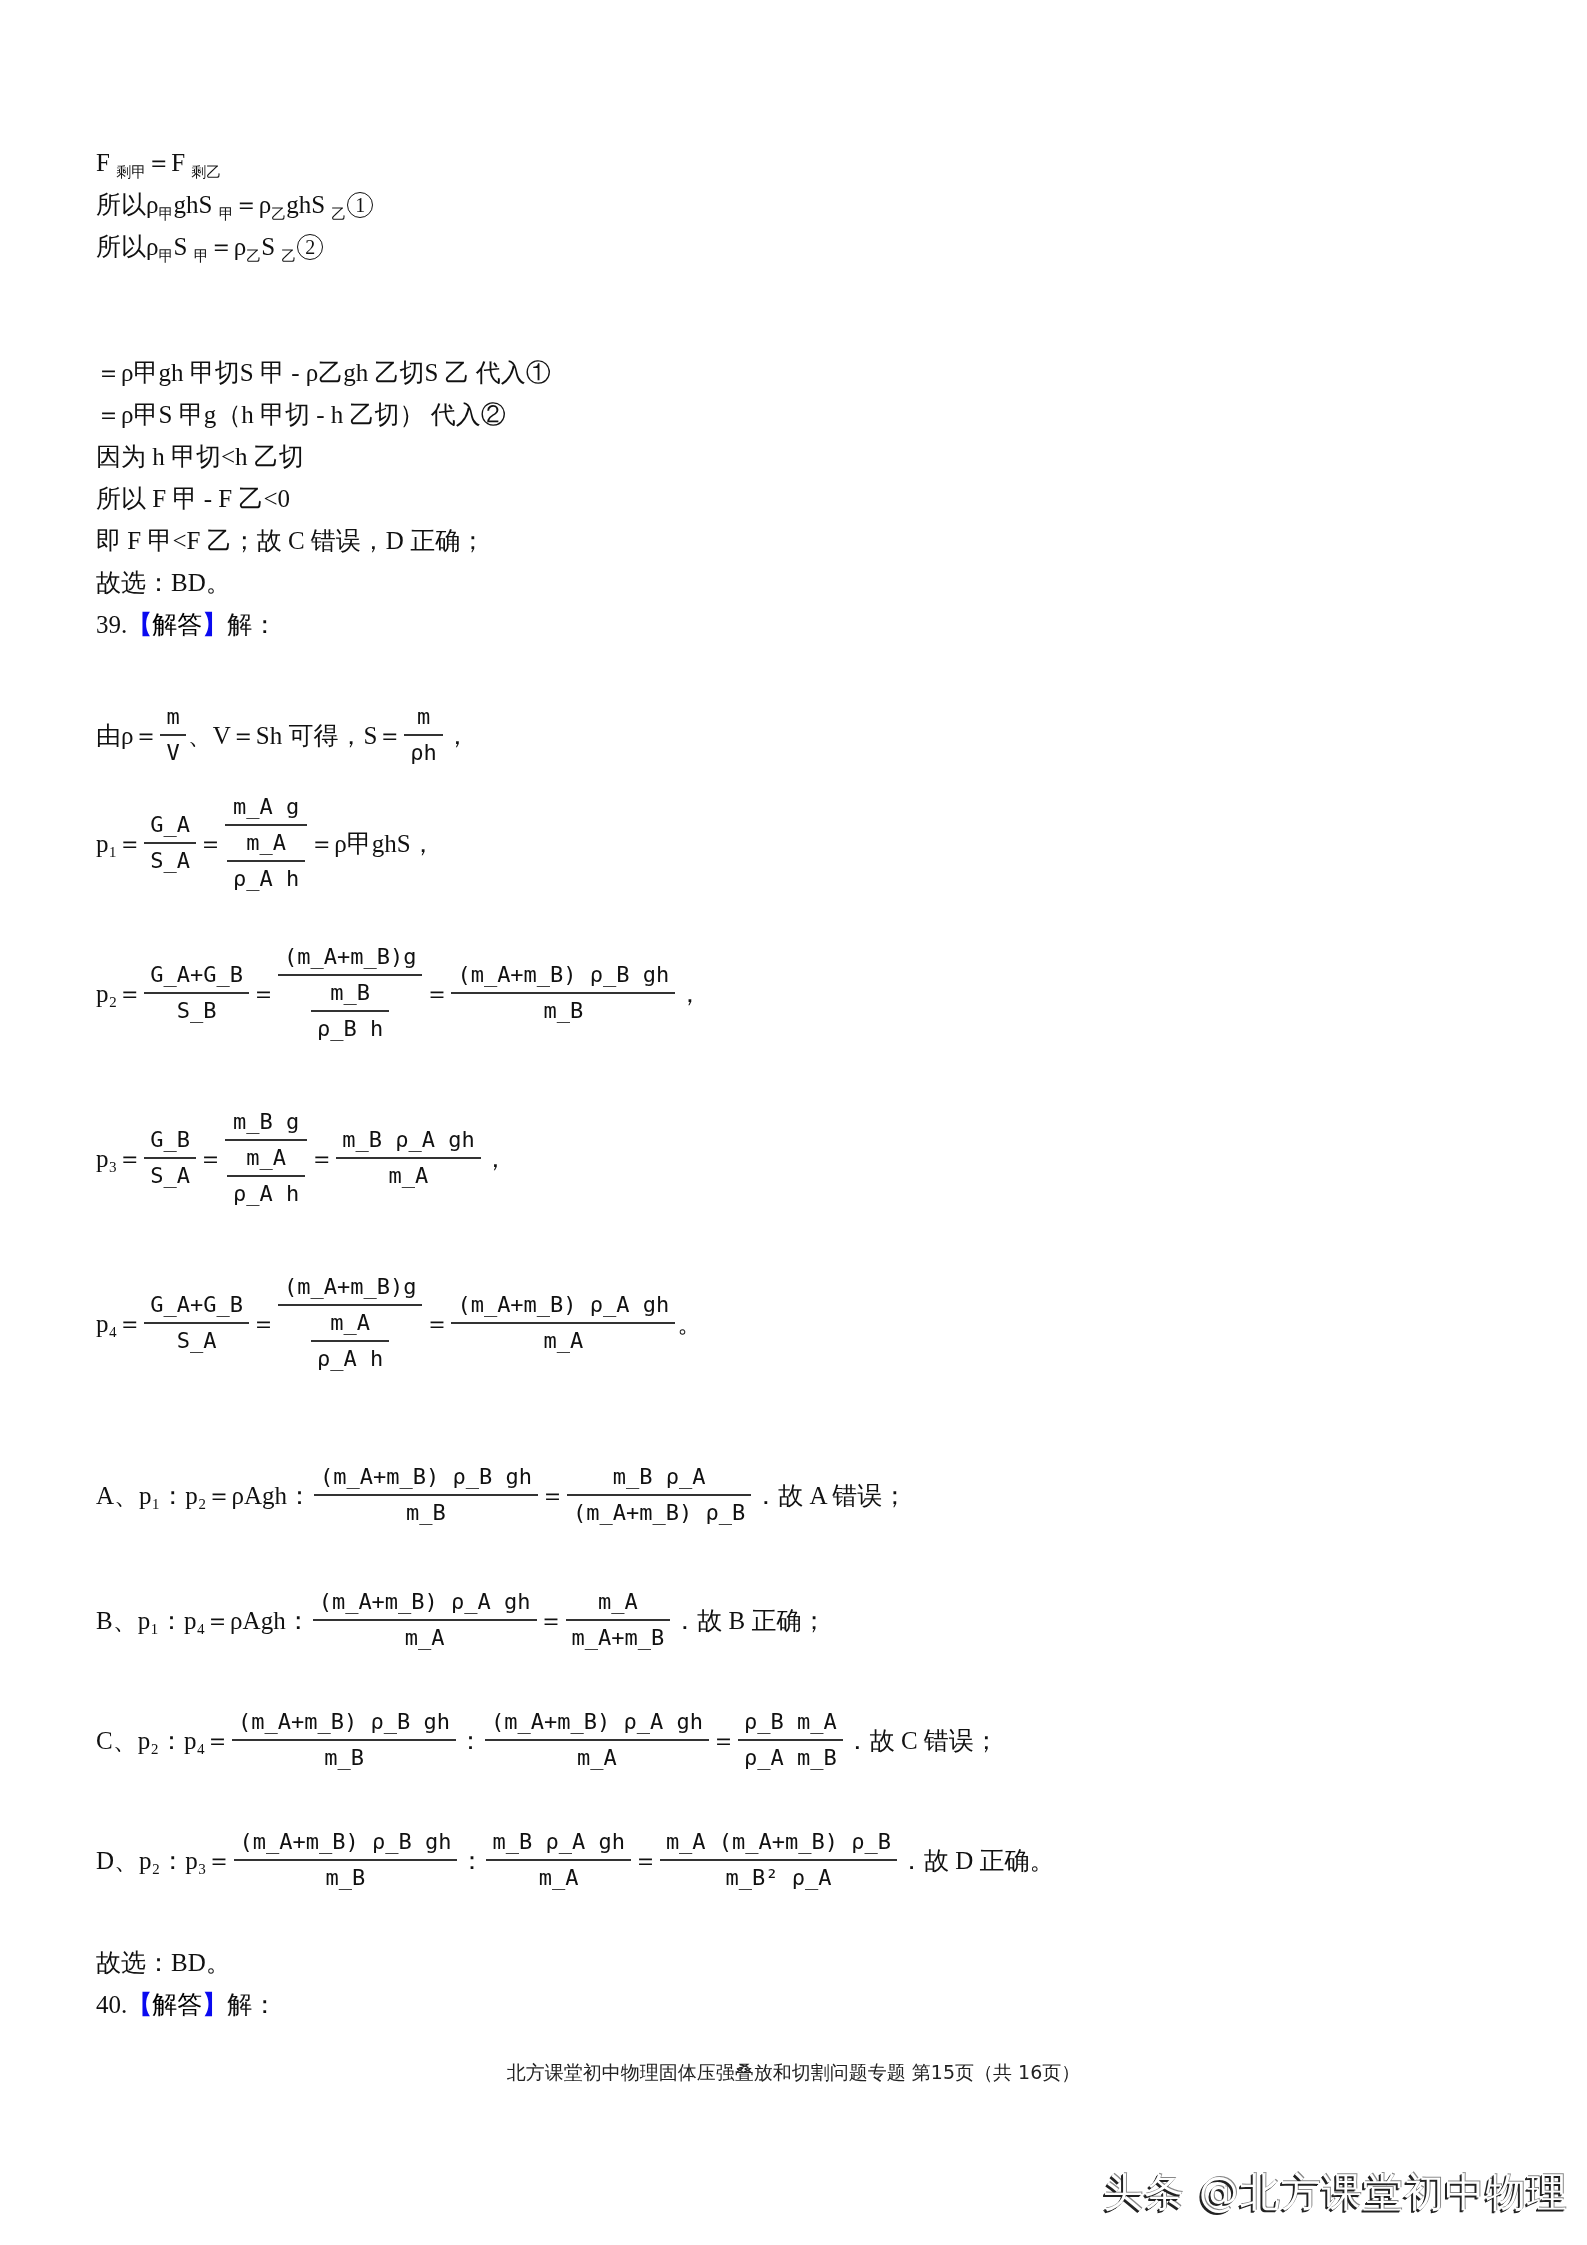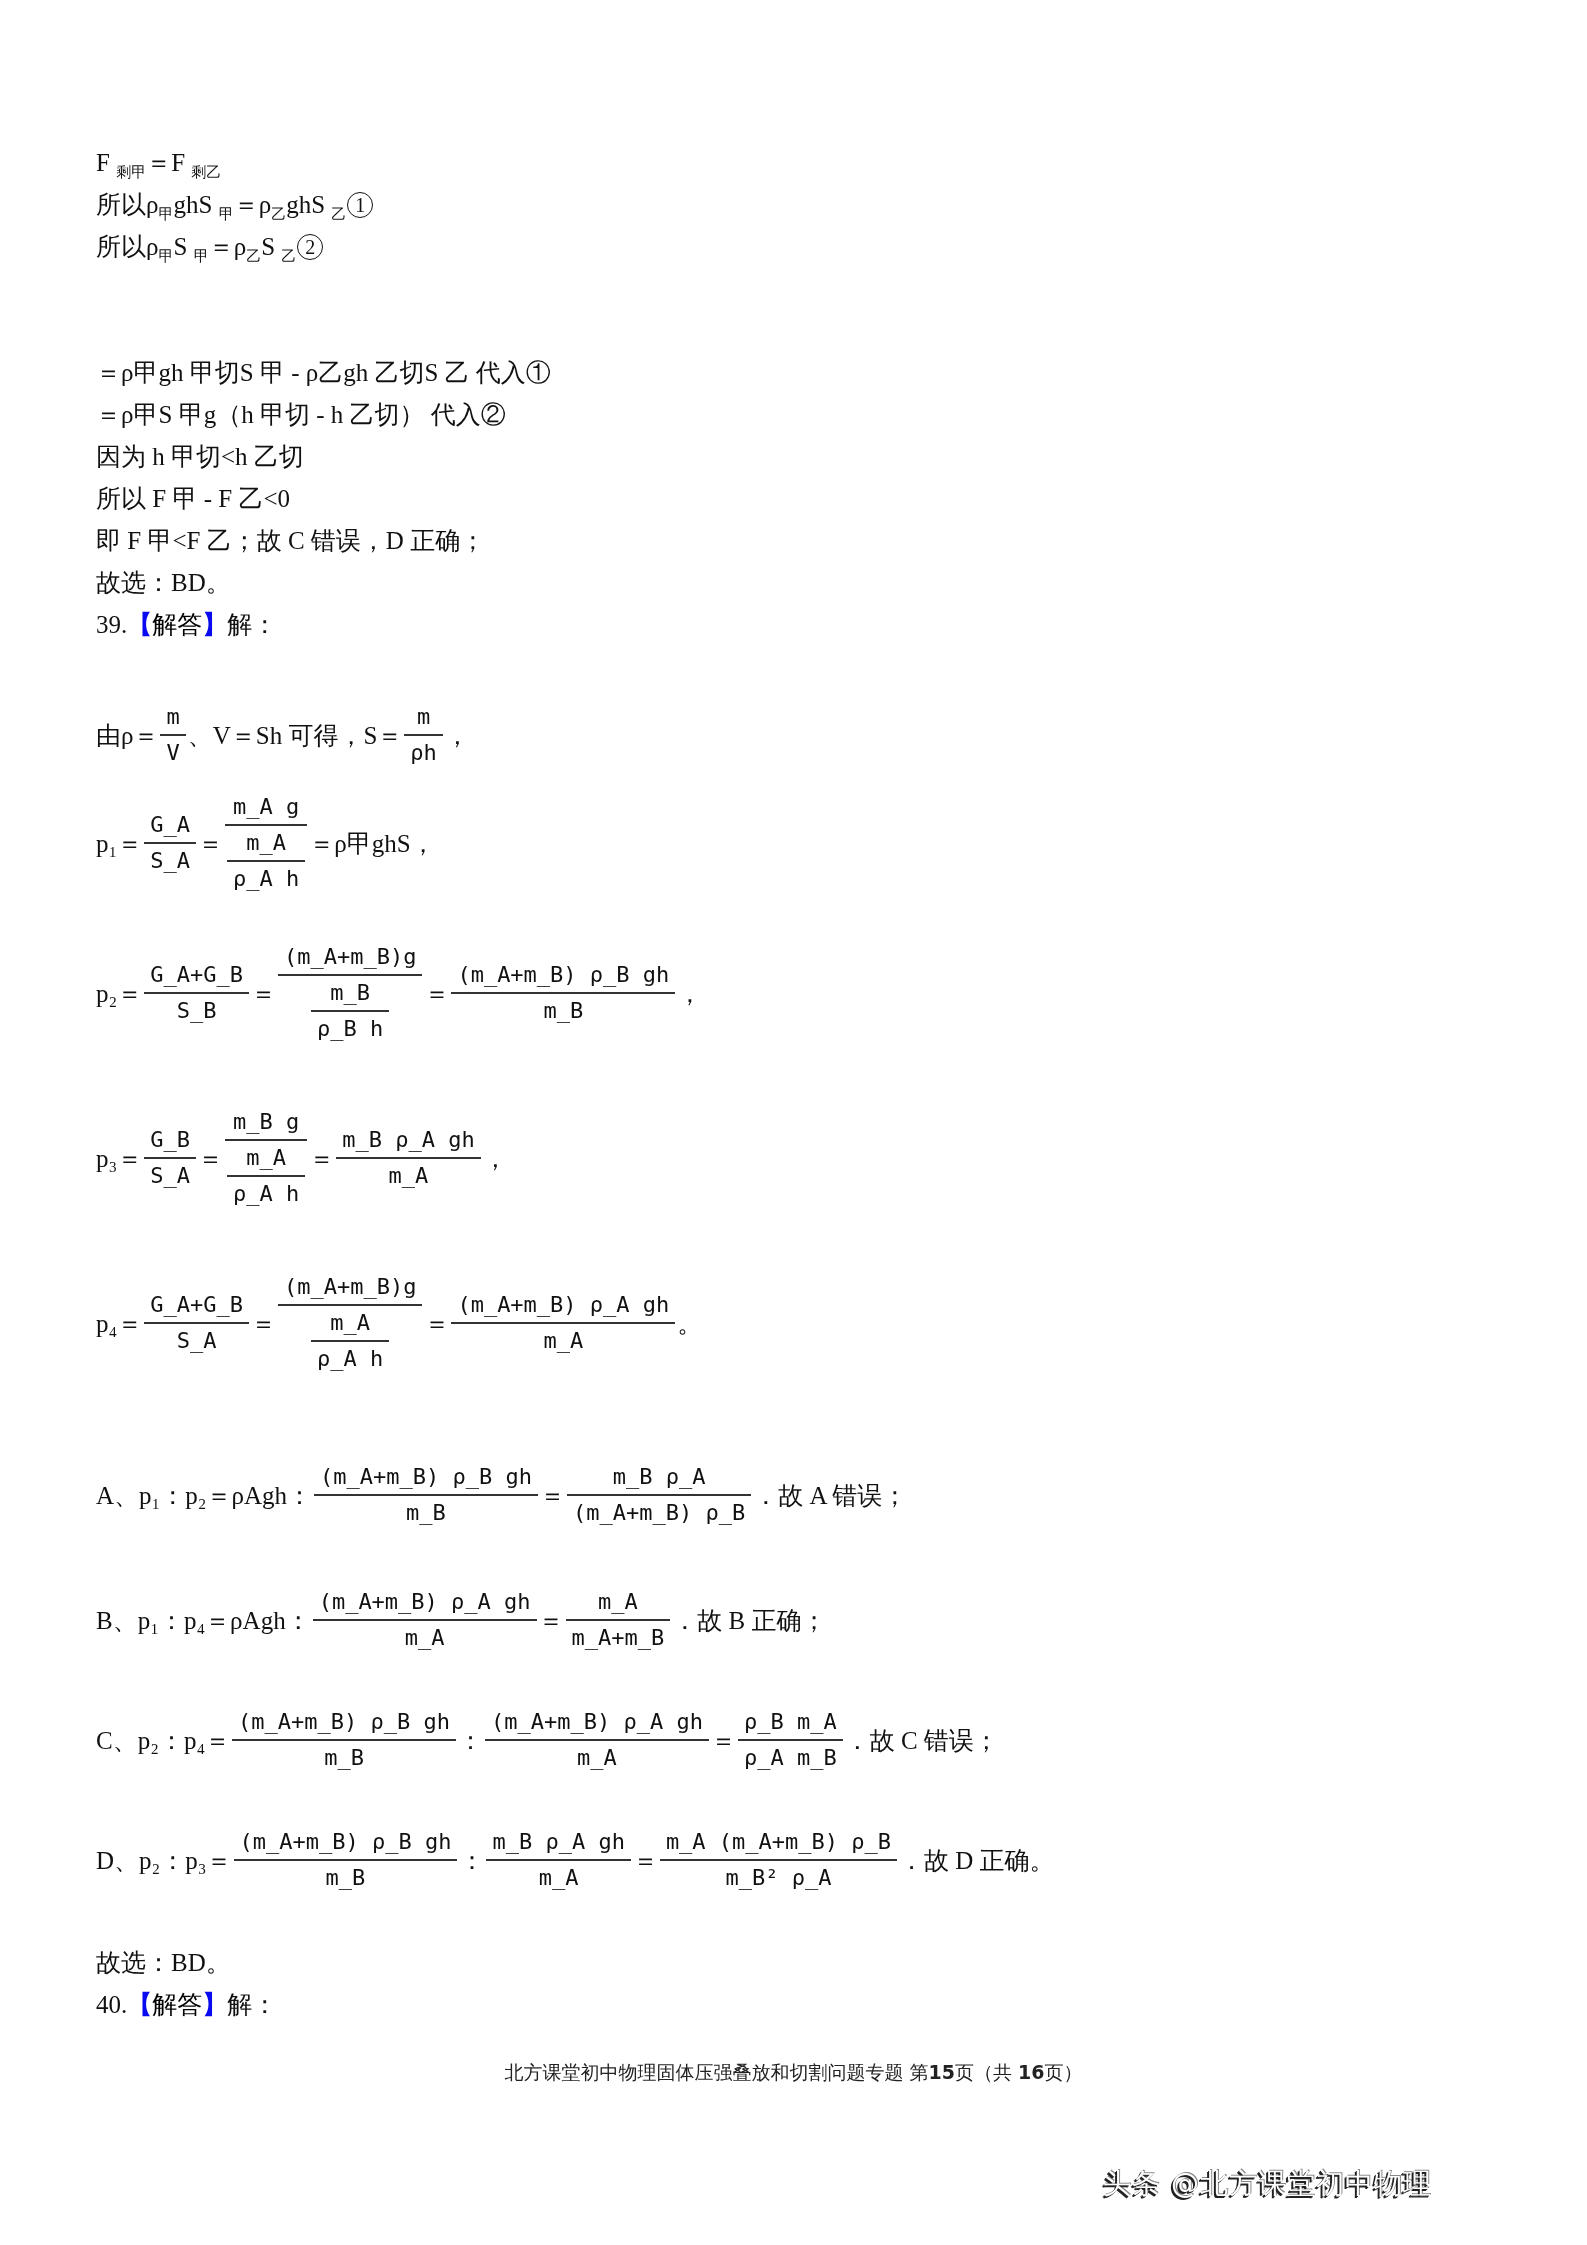--- a/index.html
+++ b/index.html
@@ -13,23 +13,23 @@
   .blue { color: #000000; }
   .bracket { color: #0a0af0; font-weight: bold; }
   
   .eq { position: absolute; left: 96px; display: flex; align-items: center; font-size: 25px; white-space: nowrap; }
   .frac { display: inline-flex; flex-direction: column; align-items: center; margin: 0 2px; vertical-align: middle; }
   .frac .num, .frac .den { font-family: "DejaVu Sans Mono", "Liberation Mono", monospace; font-size: 22px;
                            padding: 0 6px; line-height: 34px; white-space: nowrap; }
   .frac .bar { height: 2px; background: #333; align-self: stretch; }
   .footer { position: absolute; top: 2060px; left: 0; width: 1587px; text-align: center;
             font-family: "DejaVu Sans", sans-serif; font-size: 19px; color: #222; }
-  .footer b { font-weight: bold; }
+  .footer b { font-weight: normal; }
   .watermark { position: absolute; left: 1103px; top: 2165px; font-family: "DejaVu Sans", sans-serif;
-               font-size: 28px; color: #fff; letter-spacing: 1px;
+               font-size: 40px; color: #fff; letter-spacing: 1px;
                text-shadow: -2px 2px 0 #222, -1px 1px 0 #222, 1px -1px 0 #888; }
 </style>
 </head>
 <body>
 
 <div class="page">
 
   <div class="line" style="top:148px">
     <span>F </span><span class="sub">剩甲</span><span>＝F </span><span class="sub">剩乙</span>
   </div>

